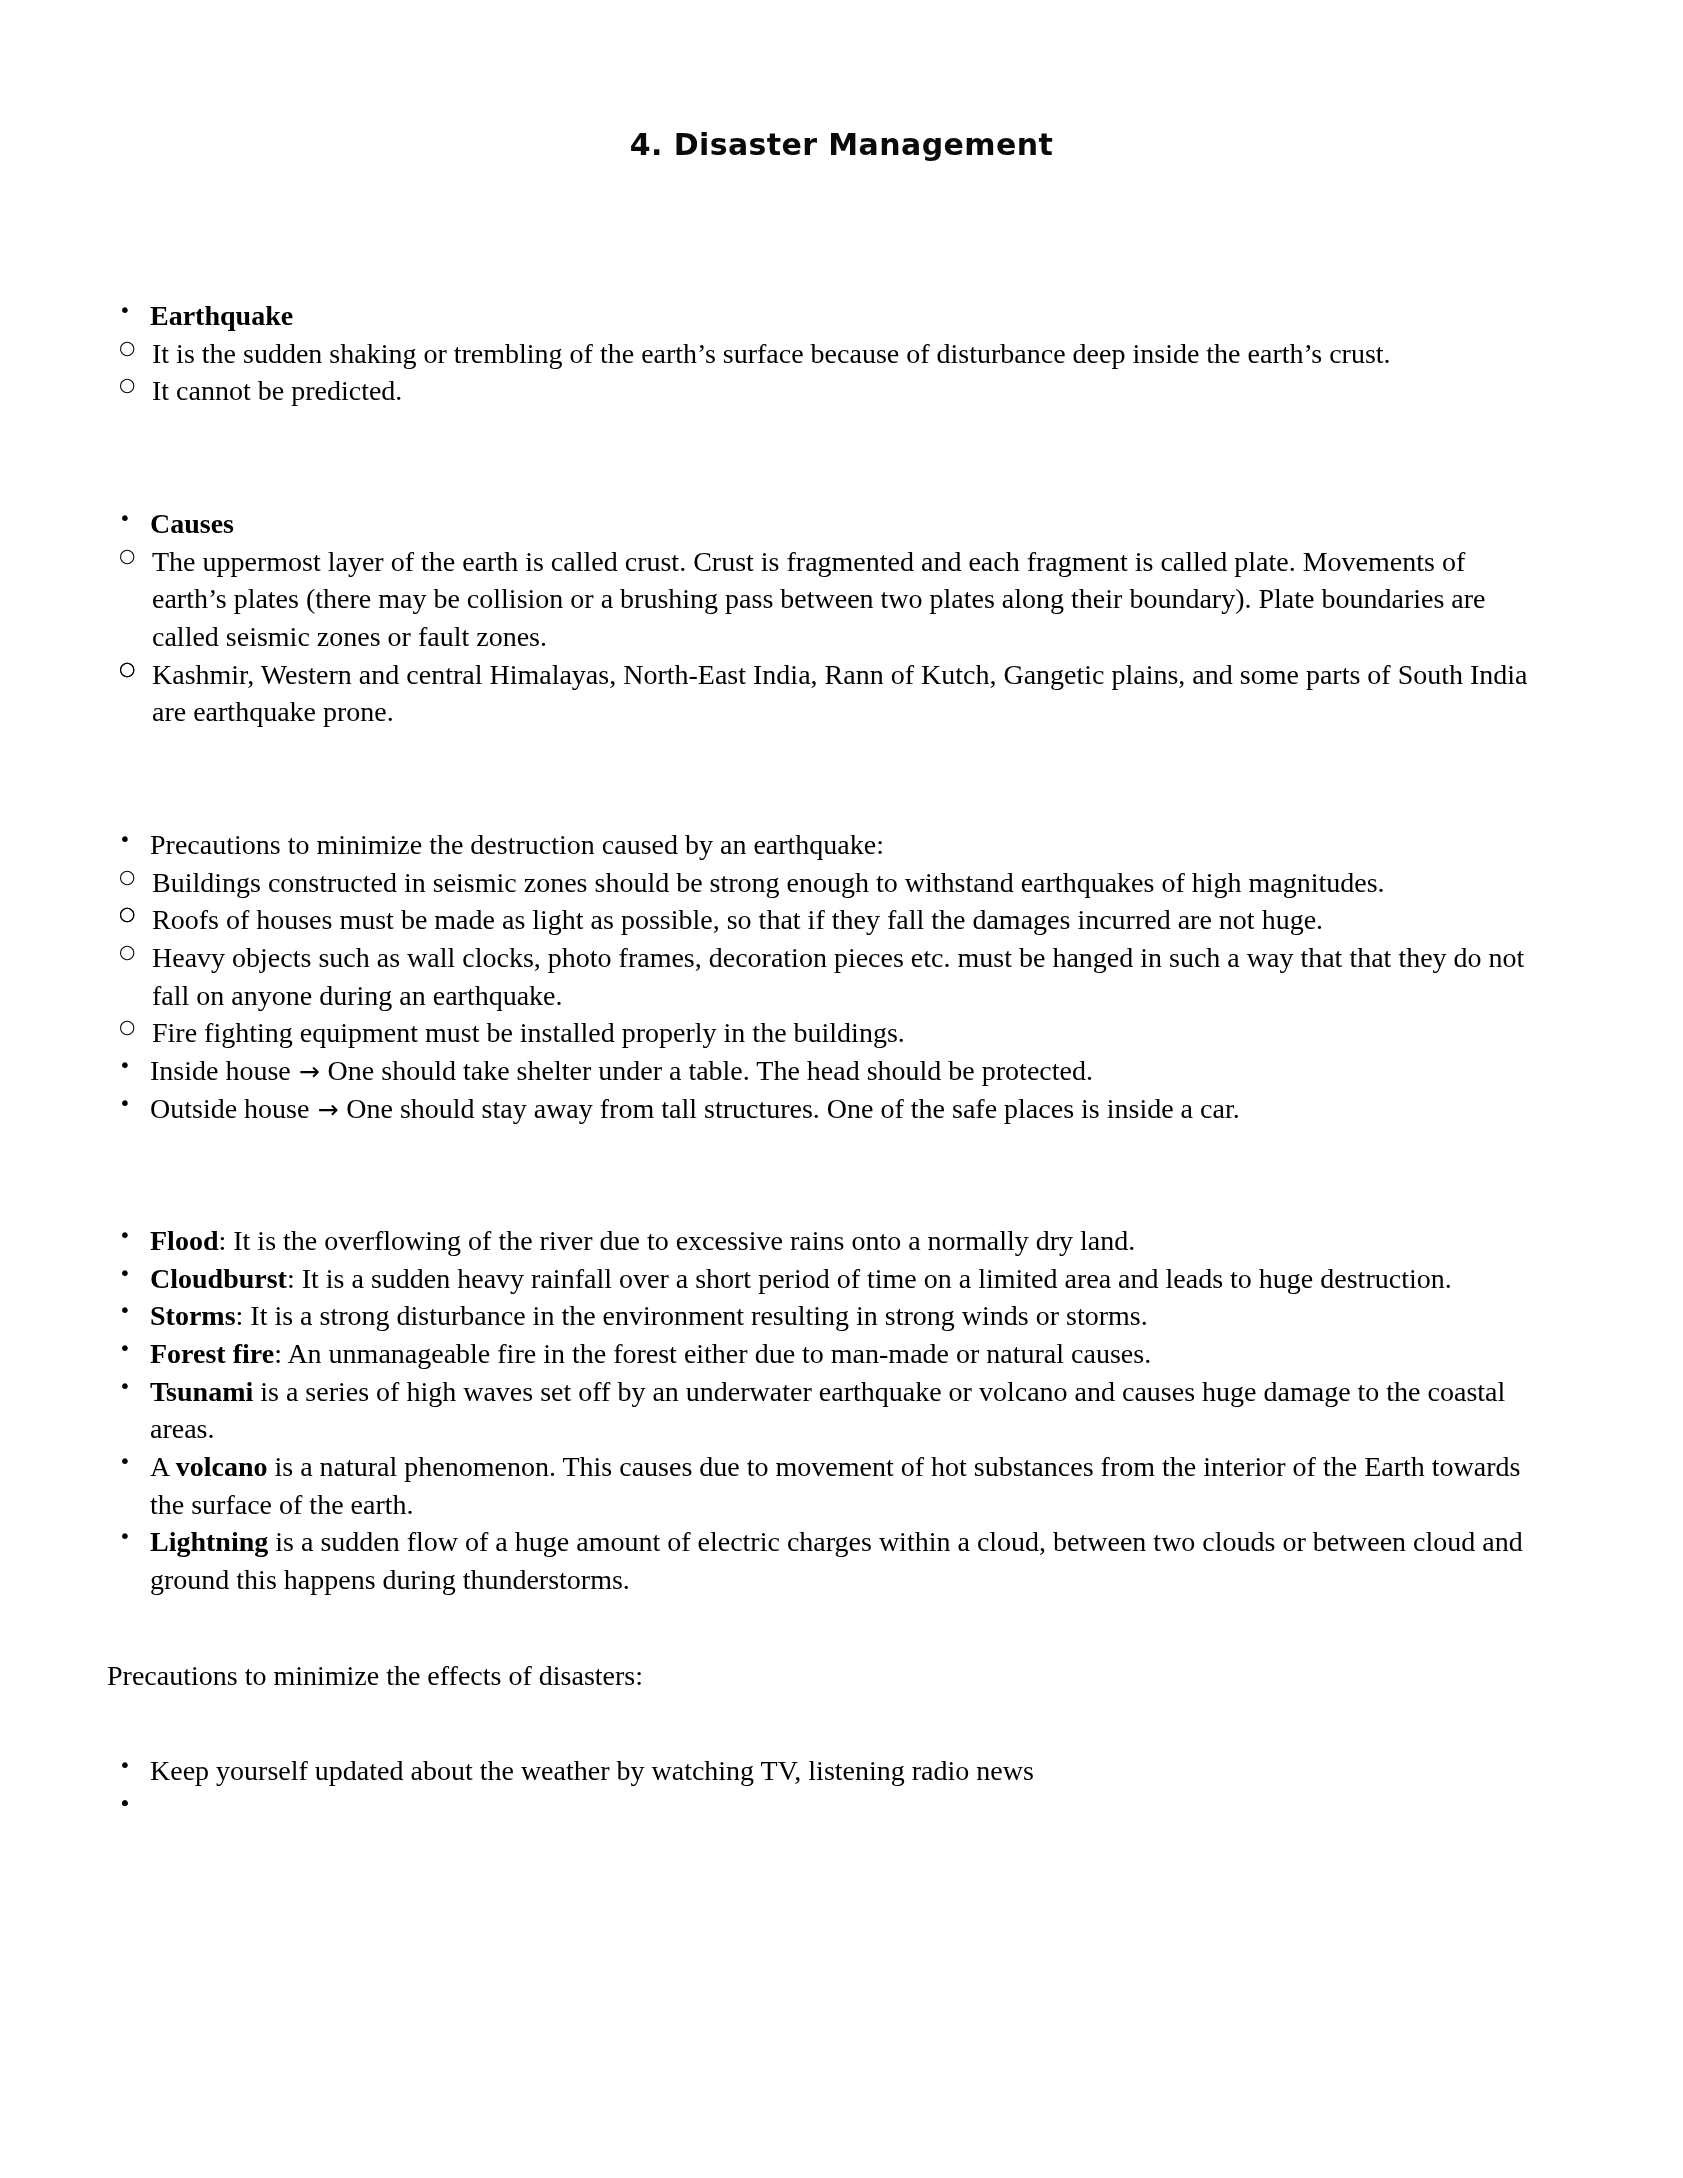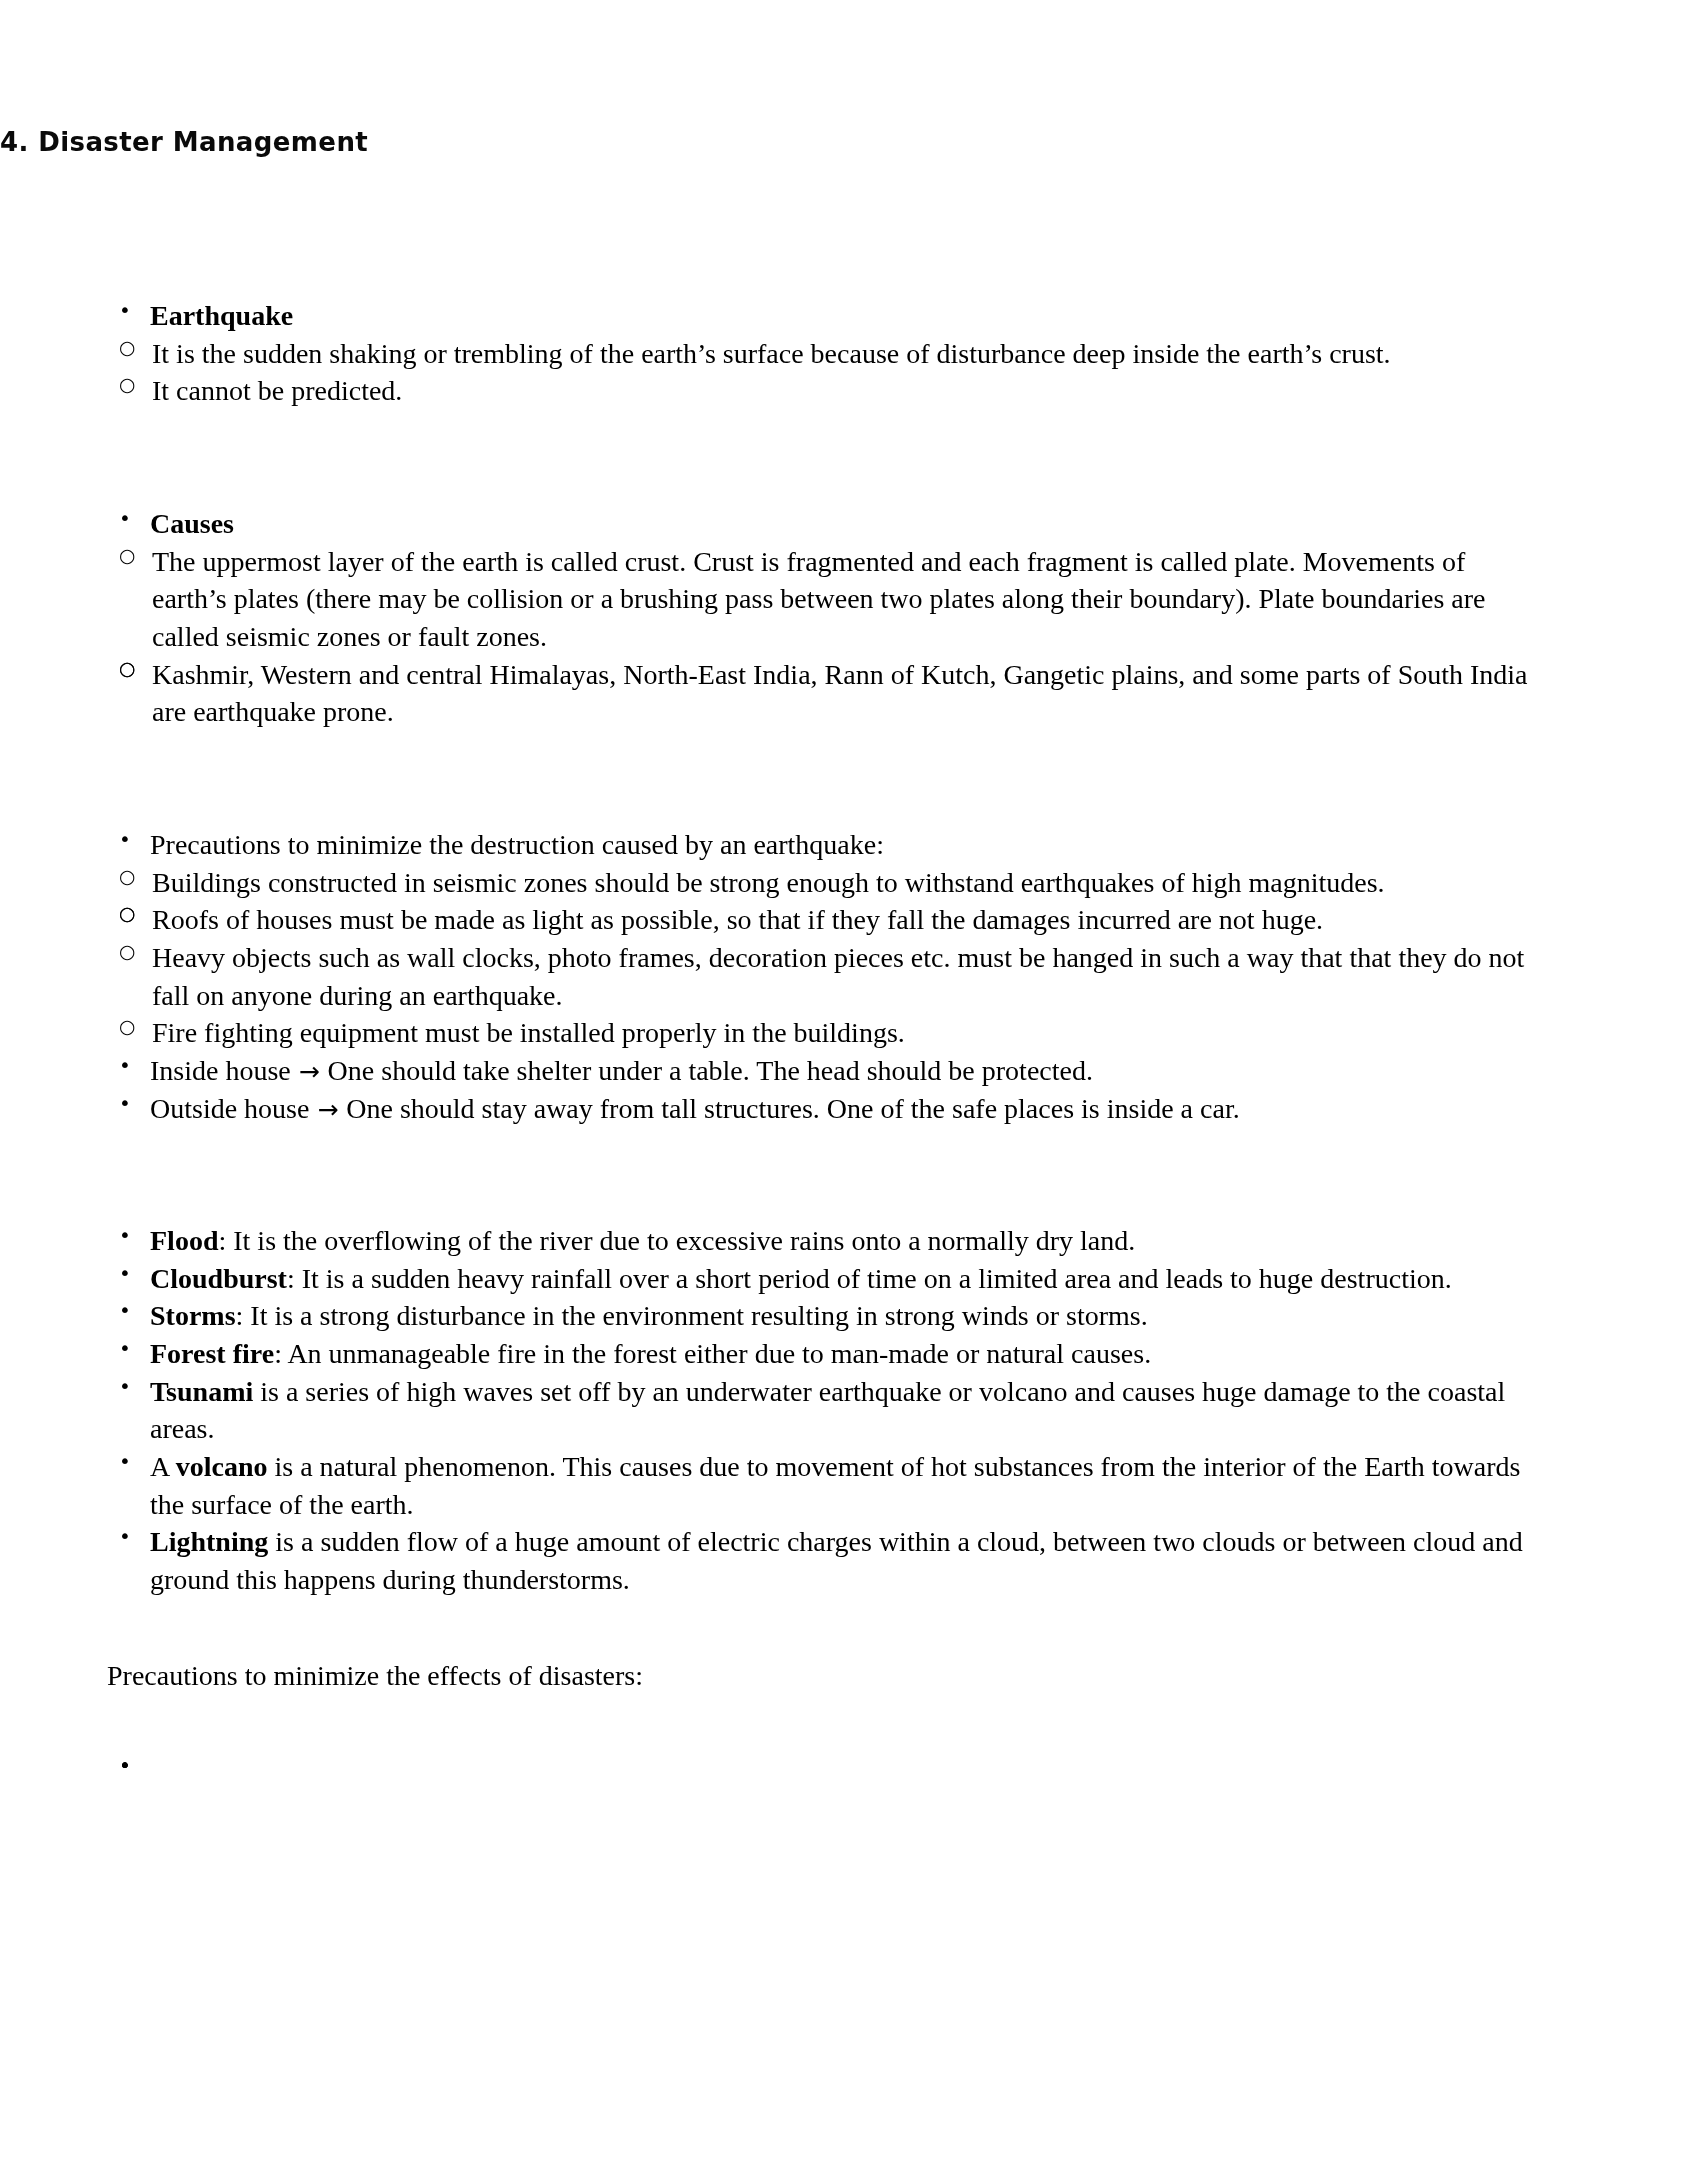--- a/index.html
+++ b/index.html
@@ -21,22 +21,23 @@
     height: 2178px;
     background: #ffffff;
     box-sizing: border-box;
     padding: 0;
   }
 
   
   .doc-title {
     font-family: "DejaVu Sans", "Liberation Sans", sans-serif;
     font-weight: bold;
-    font-size: 26px;
+    font-size: 30px;
     letter-spacing: 0.4px;
+    text-align: center;
     margin: 0;
     padding-top: 127px;
     color: #0a0a0a;
   }
 
   
   .content {
     position: absolute;
     top: 297px;
     left: 95px;
@@ -238,20 +239,21 @@
 
     <div class="block-gap-md"></div>
 
     <p class="plain-line">Precautions to minimize the effects of disasters:</p>
 
     <div class="block-gap-md"></div>
 
     <ul class="lvl1">
       <li class="b1">
         <span class="marker">•</span>
+        <span class="txt">Keep yourself updated about the weather by watching TV, listening radio news</span>
       </li>
       <li class="b1">
         <span class="marker">•</span>
       </li>
       <li class="b1">
         <span class="marker">•</span>
       </li>
     </ul>
 
   </div>

